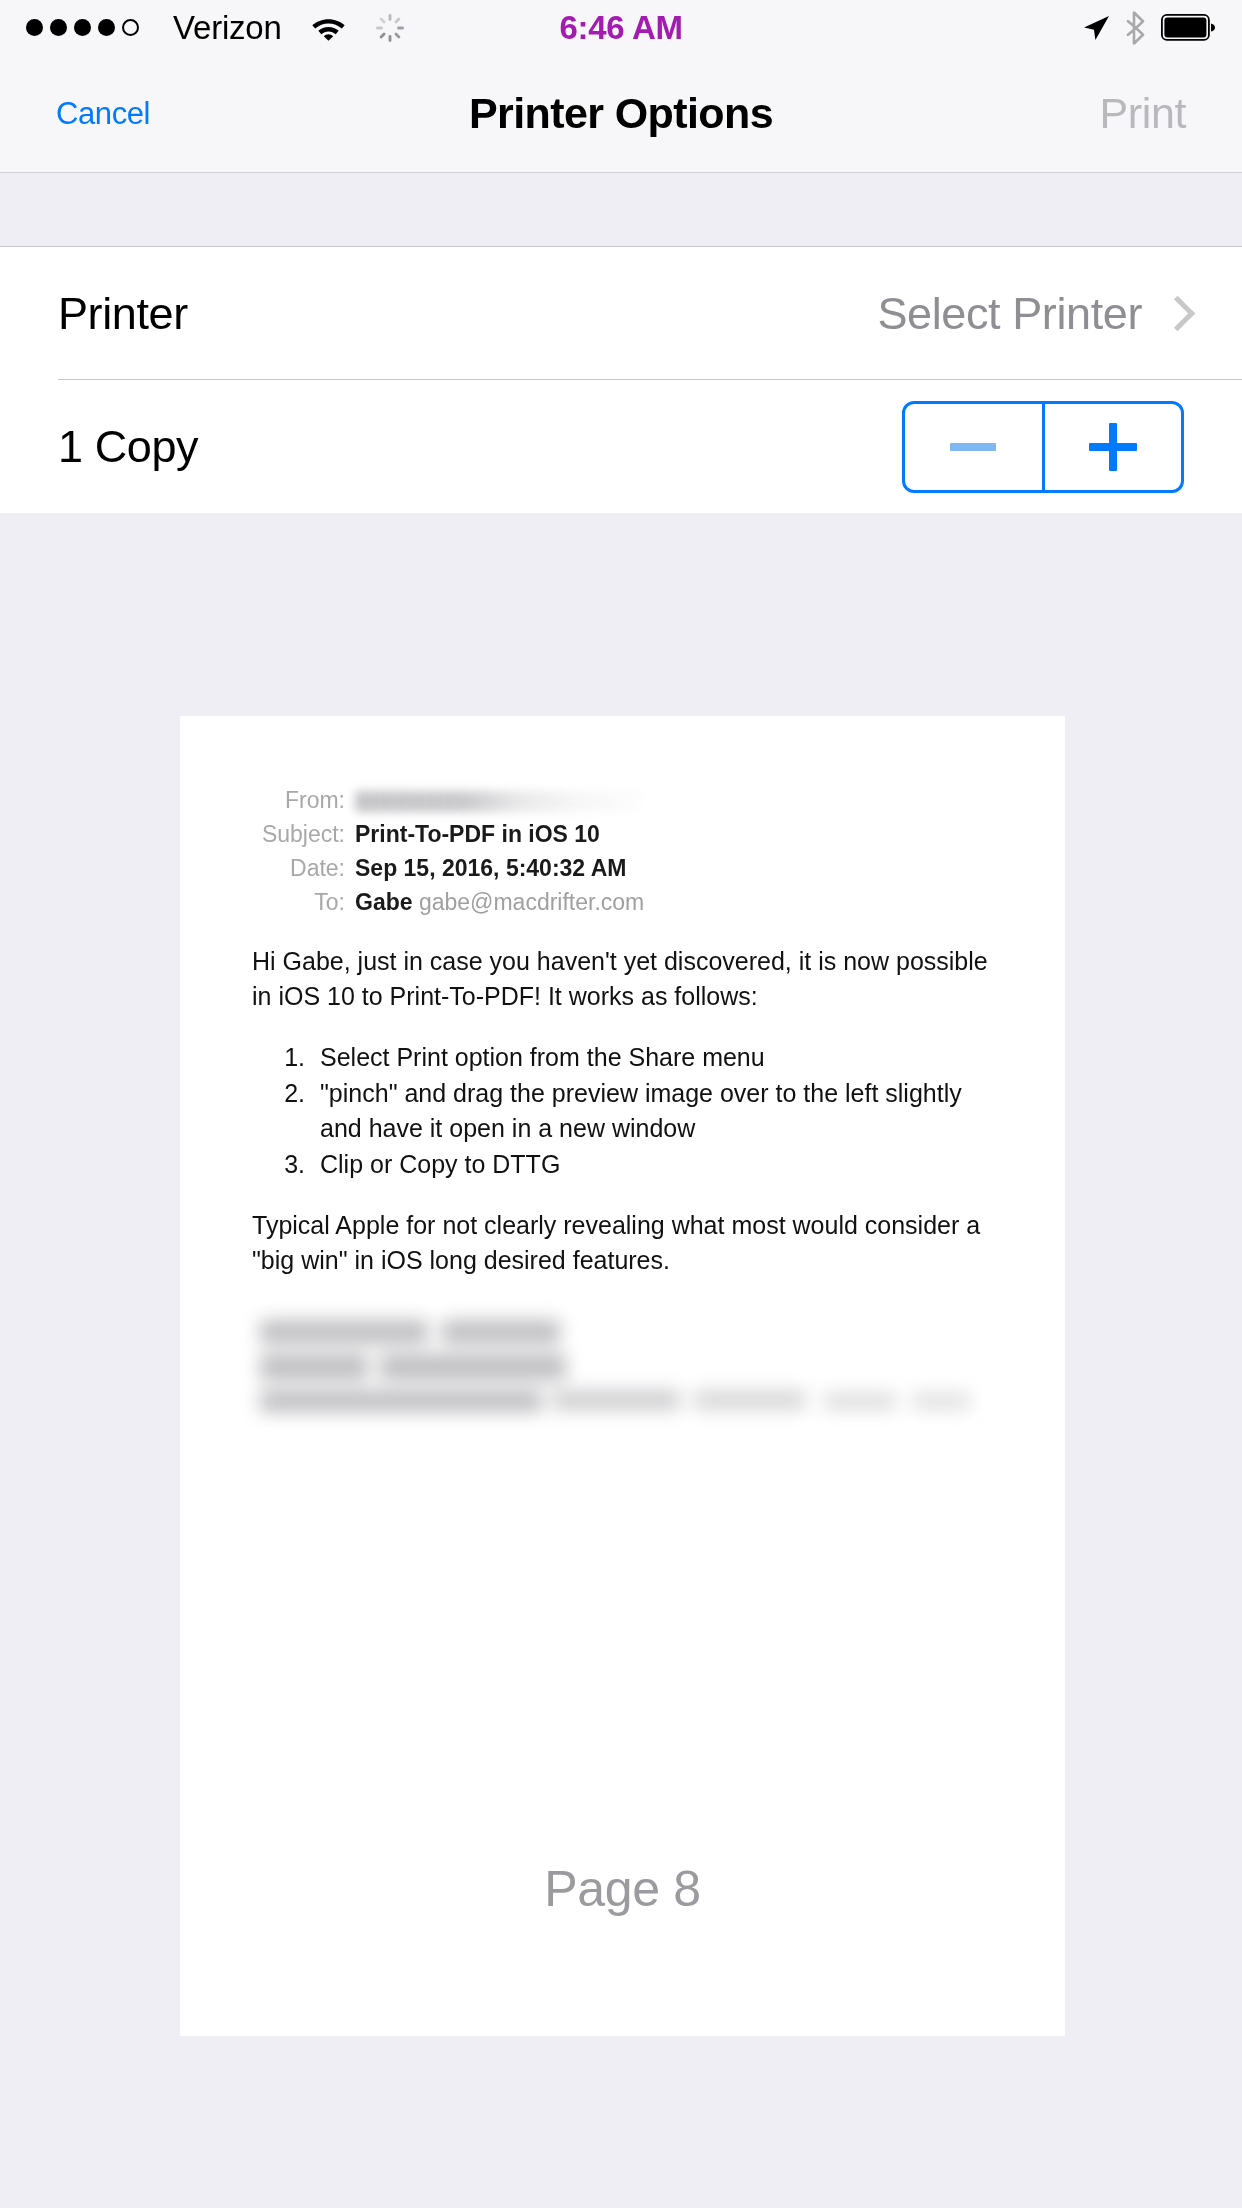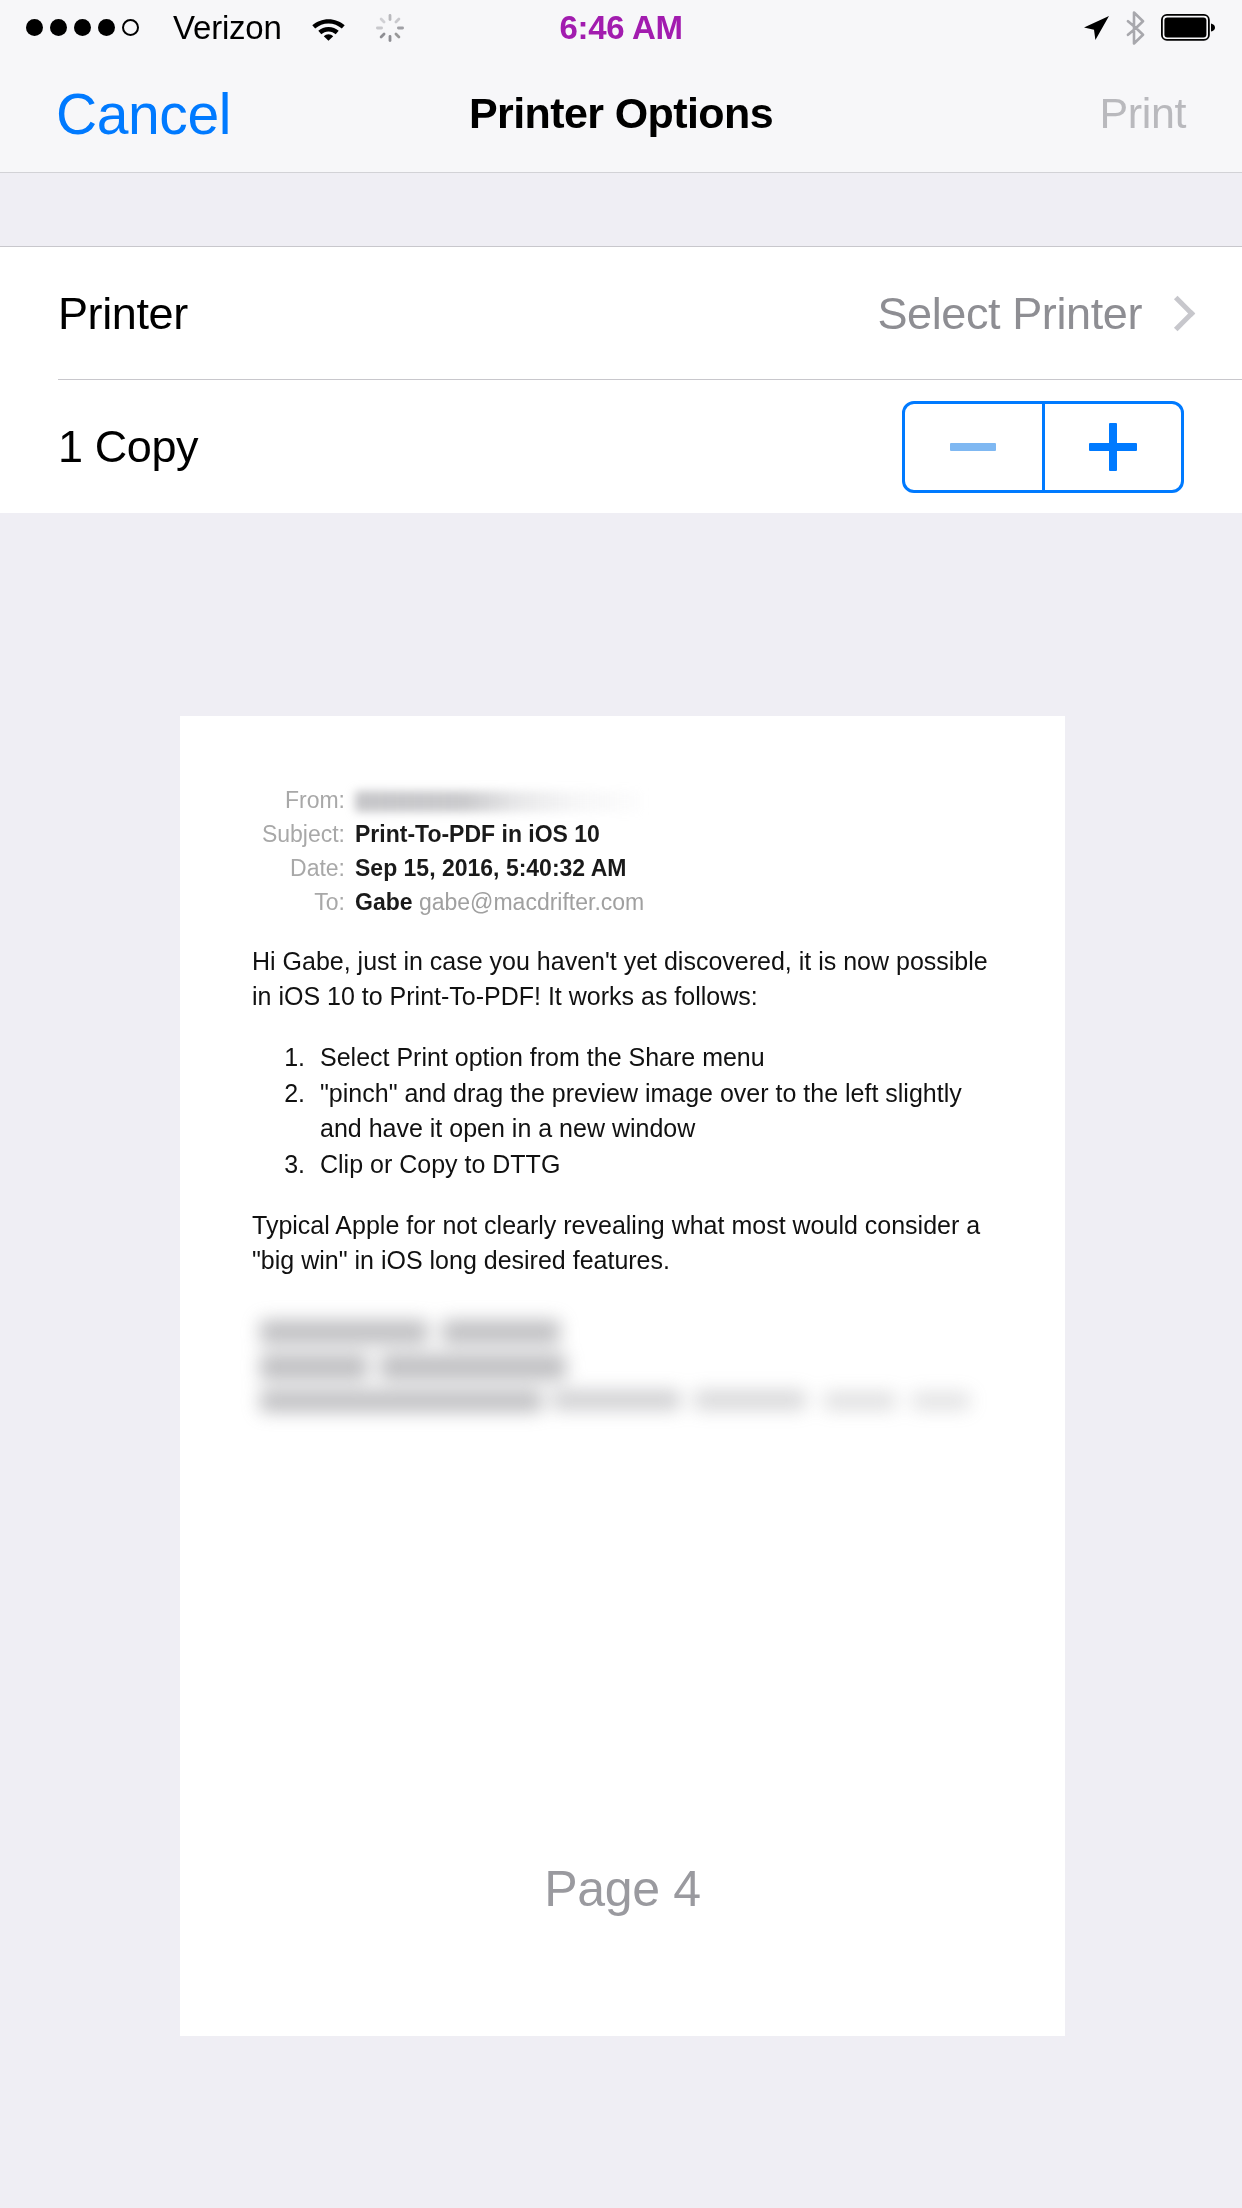--- a/index.html
+++ b/index.html
@@ -80,21 +80,21 @@
     height: 118px;
     background: #f7f7f9;
     border-bottom: 1px solid #d2d2d6;
     display: flex;
     align-items: center;
     padding: 0 56px;
     box-sizing: border-box;
     position: relative;
   }
   .nav-cancel {
-    font-size: 57px;
+    font-size: 31px;
     color: #007aff;
     font-weight: 400;
     letter-spacing: -0.4px;
     z-index: 2;
   }
   .nav-title {
     position: absolute;
     left: 0; right: 0;
     text-align: center;
     font-size: 43px;
@@ -461,16 +461,16 @@
         <span class="sig-line sig4"></span>
         <span class="sig-line sig5"></span>
         <span class="sig-line sig6"></span>
         <span class="sig-line sig7"></span>
         <span class="sig-line sig8"></span>
         <span class="sig-line sig9"></span>
       </div>
 
     </div>
 
-    <div class="page-label">Page 4</div>
+    <div class="page-label">Page 8</div>
   </div>
 
 </div>
 
 </body></html>

